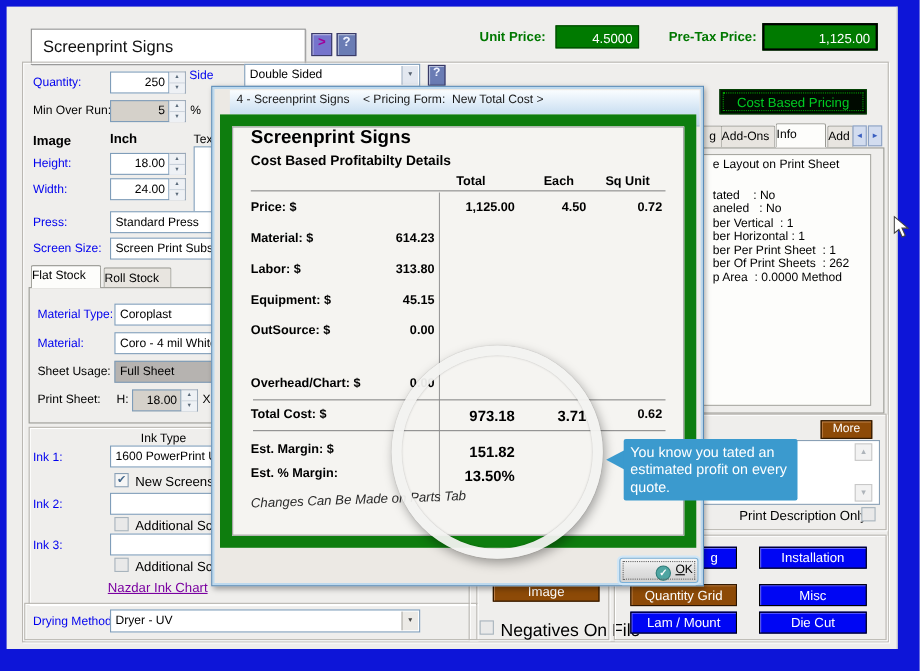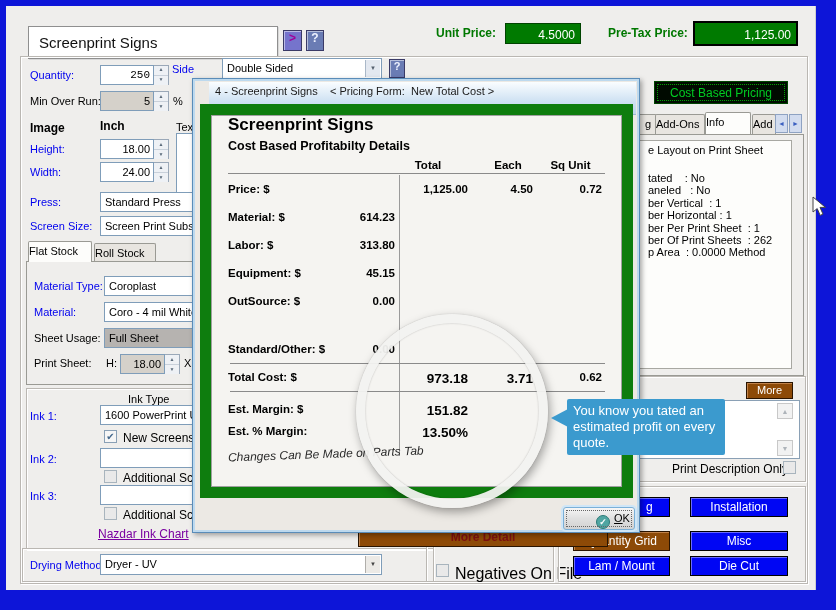--- a/index.html
+++ b/index.html
@@ -69,21 +69,21 @@
   <div class="abs sqbtn" style="left:300px;top:24px;width:18px;height:21px;background:#6a7cb4;color:#eef2ff;"><span>?</span></div>
 
   <div class="abs greenlbl" style="left:430px;top:20px;">Unit Price:</div>
   <div class="abs greenbox" style="left:499px;top:17px;width:76px;height:21px;border:1px solid #004400;">4.5000</div>
   <div class="abs greenlbl" style="left:602px;top:20px;">Pre-Tax Price:</div>
   <div class="abs greenbox" style="left:687px;top:15px;width:105px;height:25px;border:2px solid #000;padding-top:5px;">1,125.00</div>
 
   <div class="abs groupbox" style="left:14px;top:50px;width:788px;height:528px;"></div>
 
   <div class="abs bluelbl" style="left:24px;top:63px;">Quantity:</div>
-  <div class="abs spin" style="left:94px;top:59px;width:69px;height:20px;font-family:Liberation Mono, monospace;">
+  <div class="abs spin" style="left:94px;top:59px;width:69px;height:20px;">
     <div class="spin-val">250</div>
     <div class="spin-btns">
         <div class="sb">▲</div>
         <div class="sb">▼</div>
       </div>
   </div>
 
   <div class="abs bluelbl" style="left:166px;top:57px;">Side</div>
   <div class="abs combo" style="left:216px;top:52px;width:160px;height:21px;">
     <span>Double Sided</span>
@@ -216,21 +216,20 @@
   <div class="abs groupbox" style="left:552px;top:480px;width:248px;height:96px;"></div>
   <div class="abs bluebtn" style="left:567px;top:491px;width:97px;height:20px;">
       <span style="position:absolute;left:72px;top:2px;">g</span>
     </div>
   <div class="abs bluebtn" style="left:684px;top:491px;width:98px;height:20px;"><span>Installation</span></div>
   <div class="abs brownbtn" style="left:567px;top:525px;width:97px;height:20px;padding-top:2px;font-size:12px;"><span>Quantity Grid</span></div>
   <div class="abs bluebtn" style="left:684px;top:525px;width:98px;height:20px;"><span>Misc</span></div>
   <div class="abs bluebtn" style="left:567px;top:550px;width:97px;height:20px;"><span>Lam / Mount</span></div>
   <div class="abs bluebtn" style="left:684px;top:550px;width:98px;height:20px;"><span>Die Cut</span></div>
 
-  <div class="abs brownbtn" style="left:352px;top:515px;width:250px;height:26px;z-index:5;color:#7c1010;font-weight:bold;font-size:12px;padding-top:8px;background:#8d4a07;"><span>More Detail</span></div>
 
 </div>
 
 <div class="dialog">
   <div class="dlg-titlebar pre"><span>4 - Screenprint Signs    &lt; Pricing Form:  New Total Cost &gt;</span></div>
   <div class="dlg-green"></div>
   <div class="dlg-panel"></div>
 
   <div class="abs" style="left:35px;top:36px;font-size:17px;font-weight:bold;">Screenprint Signs</div>
   <div class="abs" style="left:35px;top:60px;font-size:12.5px;font-weight:bold;">Cost Based Profitabilty Details</div>
@@ -257,21 +256,21 @@
   </div>
   <div class="drow" style="top:188px;">
     <span class="dc-label">Equipment: $</span>
     <span class="dc-lval">45.15</span>
   </div>
   <div class="drow" style="top:216px;">
     <span class="dc-label">OutSource: $</span>
     <span class="dc-lval">0.00</span>
   </div>
   <div class="drow" style="top:264px;">
-    <span class="dc-label">Standard/Other: $</span>
+    <span class="dc-label">Overhead/Chart: $</span>
     <span class="dc-lval">0.00</span>
   </div>
 
   <div class="dline" style="left:37px;top:284px;width:375px;height:1px;"></div>
   <div class="drow" style="top:292px;">
     <span class="dc-label">Total Cost: $</span>
     <span class="dc-total big">973.18</span>
     <span class="dc-each big">3.71</span>
     <span class="dc-sq">0.62</span>
   </div>

